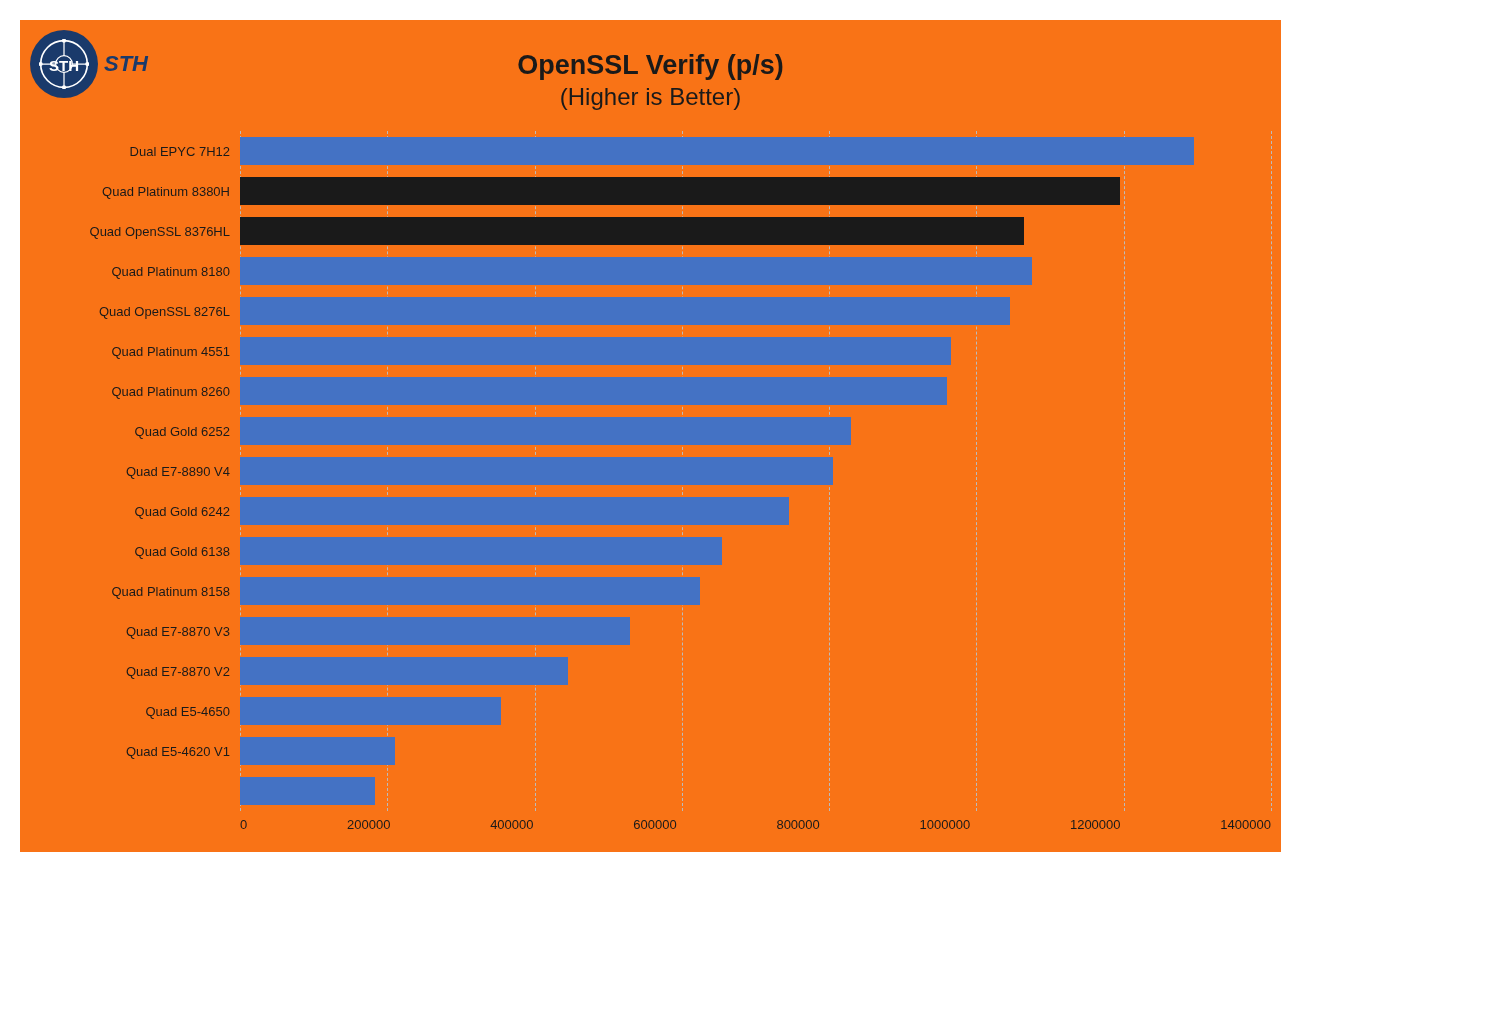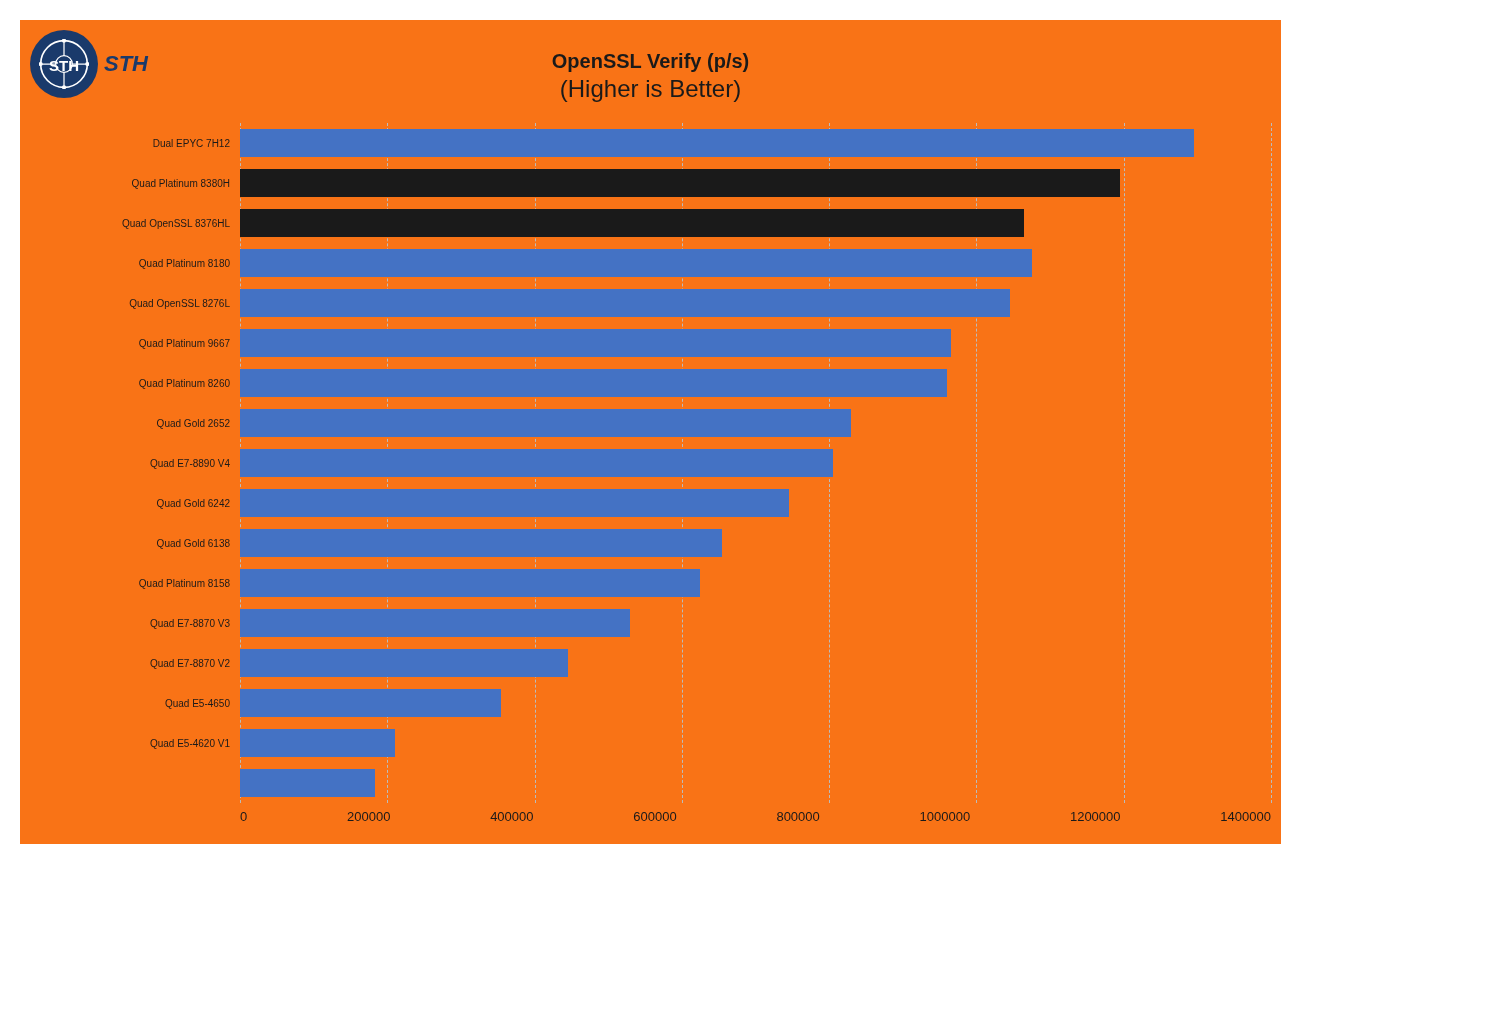--- a/index.html
+++ b/index.html
@@ -39,21 +39,21 @@
       color: #1a3a6b;
       margin-left: 6px;
       font-style: italic;
     }
     .header {
       text-align: center;
       margin-bottom: 20px;
       padding-top: 10px;
     }
     .chart-title {
-      font-size: 20px;
+      font-size: 27px;
       font-weight: 700;
       color: #1a1a1a;
     }
     .chart-subtitle {
       font-size: 24px;
       color: #1a1a1a;
       margin-top: 2px;
     }
     .chart-area {
       display: flex;
@@ -70,21 +70,21 @@
       display: flex;
       flex-direction: column;
       width: 210px;
       flex-shrink: 0;
     }
     .y-label {
       display: flex;
       align-items: center;
       justify-content: flex-end;
       padding-right: 10px;
-      font-size: 10px;
+      font-size: 13px;
       color: #1a1a1a;
     }
     .bars-and-grid {
       flex: 1;
       position: relative;
       display: flex;
       flex-direction: column;
     }
     .grid-lines {
       position: absolute;
@@ -157,23 +157,23 @@
   </div>
 
   <div class="chart-area">
     <div class="bars-section" id="bars-section">
       <div class="y-labels" id="y-labels">
           <div class="y-label" style="height: 40px;">Dual EPYC 7H12</div>
           <div class="y-label" style="height: 40px;">Quad Platinum 8380H</div>
           <div class="y-label" style="height: 40px;">Quad OpenSSL 8376HL</div>
           <div class="y-label" style="height: 40px;">Quad Platinum 8180</div>
           <div class="y-label" style="height: 40px;">Quad OpenSSL 8276L</div>
-          <div class="y-label" style="height: 40px;">Quad Platinum 9667</div>
+          <div class="y-label" style="height: 40px;">Quad Platinum 4551</div>
           <div class="y-label" style="height: 40px;">Quad Platinum 8260</div>
-          <div class="y-label" style="height: 40px;">Quad Gold 2652</div>
+          <div class="y-label" style="height: 40px;">Quad Gold 6252</div>
           <div class="y-label" style="height: 40px;">Quad E7-8890 V4</div>
           <div class="y-label" style="height: 40px;">Quad Gold 6242</div>
           <div class="y-label" style="height: 40px;">Quad Gold 6138</div>
           <div class="y-label" style="height: 40px;">Quad Platinum 8158</div>
           <div class="y-label" style="height: 40px;">Quad E7-8870 V3</div>
           <div class="y-label" style="height: 40px;">Quad E7-8870 V2</div>
           <div class="y-label" style="height: 40px;">Quad E5-4650</div>
           <div class="y-label" style="height: 40px;">Quad E5-4620 V1</div>
         </div>
       <div class="bars-and-grid" id="bars-and-grid">

